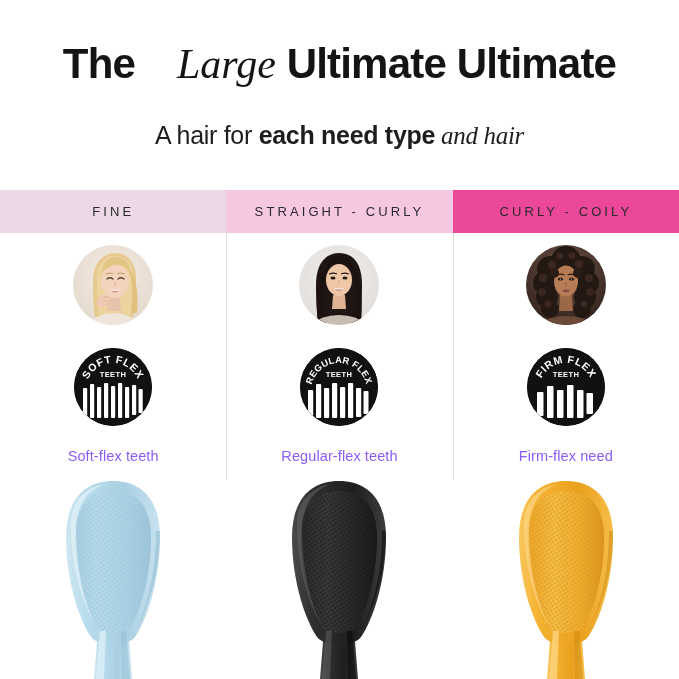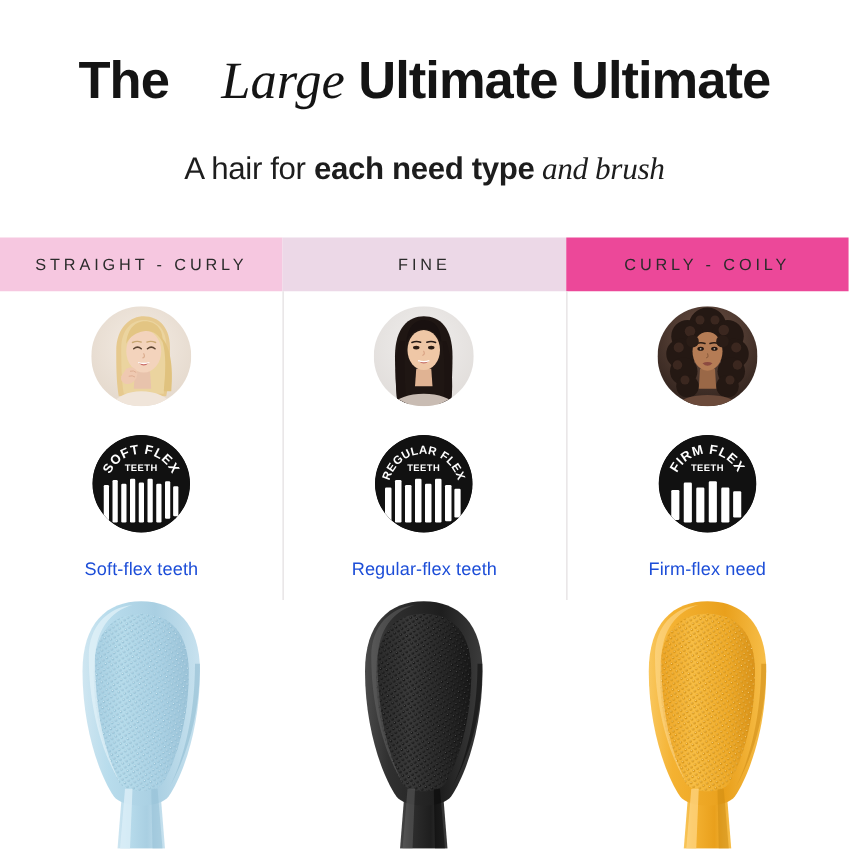--- a/index.html
+++ b/index.html
@@ -64,49 +64,49 @@
   
   .badge{
     position:absolute;top:115px;left:50%;transform:translateX(-50%);
     width:78px;height:78px;border-radius:50%;background:#111111;overflow:hidden;
   }
   .badge svg{display:block;width:78px;height:78px;}
 
   
   .caption{
     position:absolute;top:215px;left:0;width:100%;text-align:center;
-    font-size:14.5px;color:#1d4ed8;letter-spacing:0.1px;
+    font-size:14.5px;color:#8b5cf6;letter-spacing:0.1px;
   }
 
   
   .brush{
     position:absolute;top:246px;left:50%;transform:translateX(-50%);
     width:150px;height:200px;
   }
   .brush svg{display:block;width:150px;height:200px;}
 </style>
 </head>
 <body>
 
 <div class="page">
 
   <div class="heading">
     <span>The </span><span class="ital">Large</span><span> Ultimate Ultimate</span>
   </div>
 
   <div class="subheading">
-    <span>A hair for </span><b>each need type</b><span class="ital"> and brush</span>
+    <span>A hair for </span><b>each need type</b><span class="ital"> and hair</span>
   </div>
 
   <div class="bands">
+    <div class="band band-1">
+      <span>FINE</span>
+    </div>
     <div class="band band-2">
       <span>STRAIGHT - CURLY</span>
-    </div>
-    <div class="band band-1">
-      <span>FINE</span>
     </div>
     <div class="band band-3">
       <span>CURLY - COILY</span>
     </div>
   </div>
 
   <div class="cols">
 
     <div class="divider divider-1"></div>
     <div class="divider divider-2"></div>

